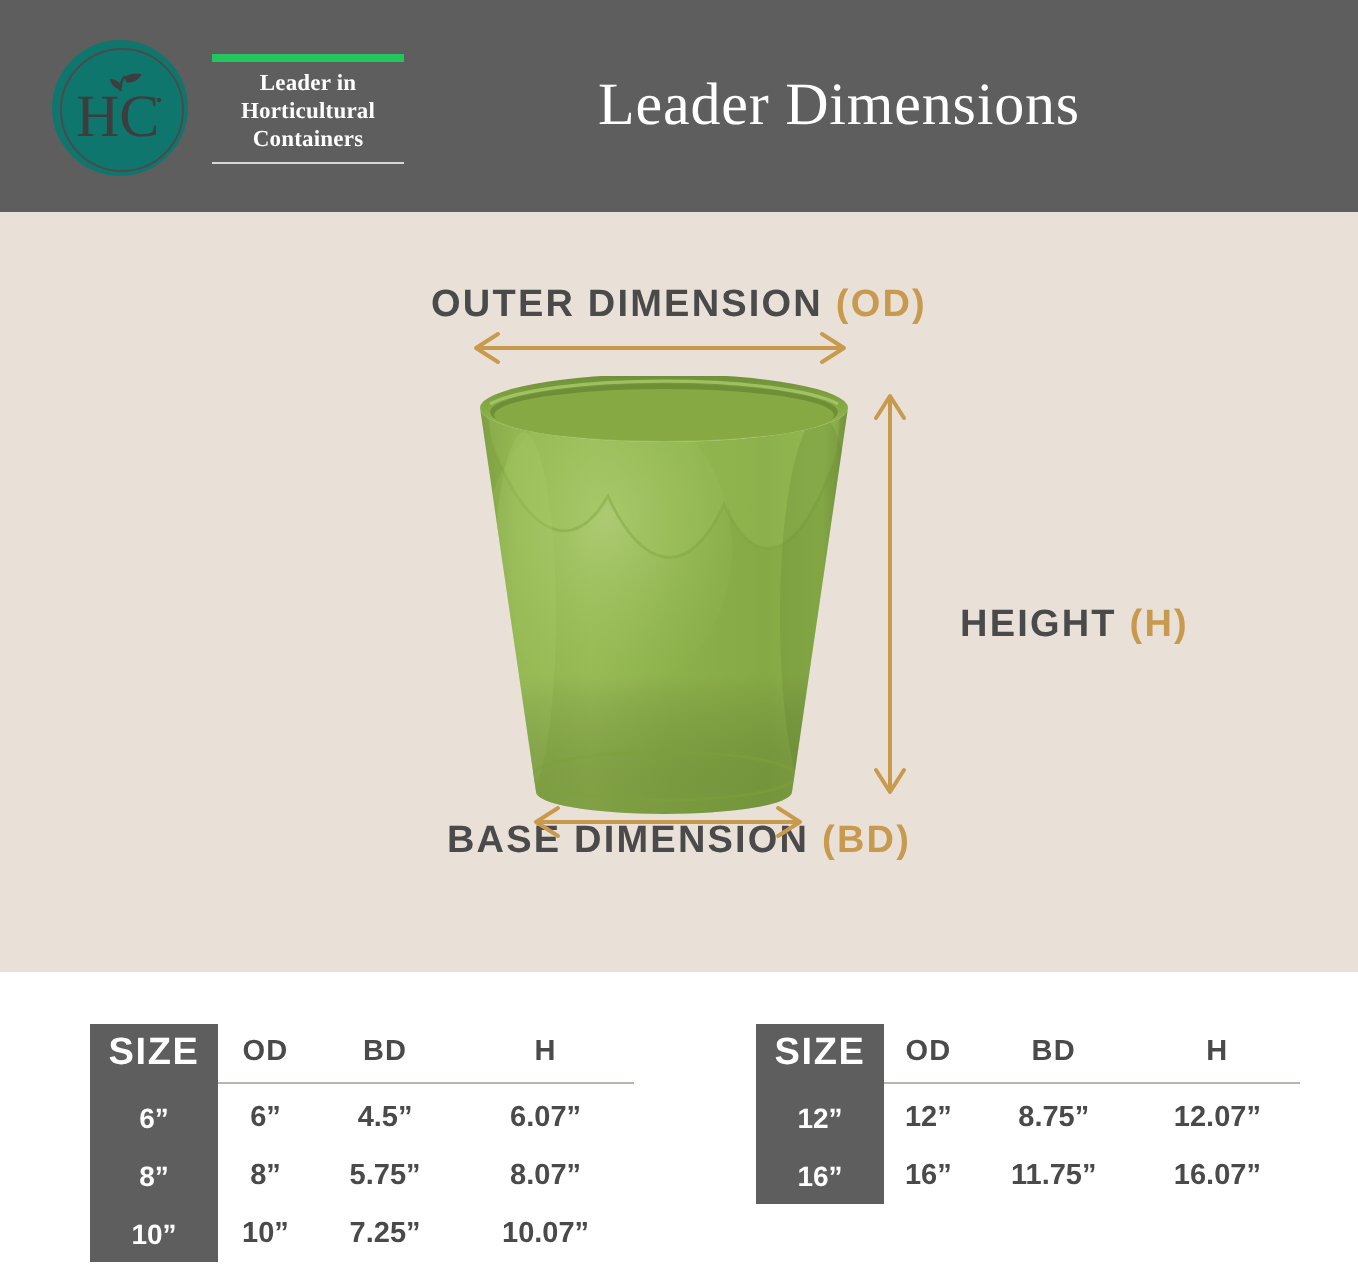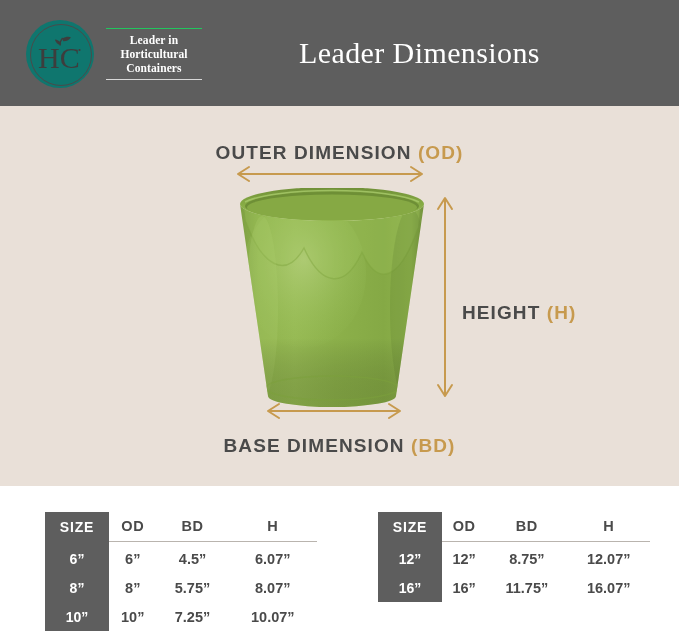--- a/index.html
+++ b/index.html
@@ -63,21 +63,21 @@
     margin-left: 12px;
     width: 96px;
     color: #ffffff;
     text-align: center;
     font-family: "Liberation Serif", serif;
     font-size: 11.5px;
     line-height: 14px;
     font-weight: 700;
     letter-spacing: 0.1px;
     padding: 4px 0;
-    border-top: 1px solid #22c55e;
+    border-top: 4px solid #22c55e;
     border-bottom: 1px solid #d8d8d8;
   }
   .logo-text span { display: block; white-space: nowrap; }
 
   .header-title {
     position: absolute;
     left: 0; top: 0;
     width: 679px; height: 106px;
     display: flex;
     align-items: center;
@@ -116,22 +116,22 @@
     font-family: "Liberation Sans", sans-serif;
     font-size: 19px;
     font-weight: 700;
     letter-spacing: 1.1px;
     color: #4a4a4a;
     white-space: nowrap;
   }
   .lbl .tag { color: #c79a4e; }
 
   .lbl-od { left: 0; top: 36px; width: 679px; text-align: center; padding-right: 0; }
-  .lbl-bd { left: 0; top: 329px; width: 679px; text-align: center; }
-  .lbl-h  { left: 462px; top: 196px; }
+  .lbl-bd { left: 0; top: 304px; width: 679px; text-align: center; }
+  .lbl-h  { left: 480px; top: 196px; }
 
   
   .pot-wrap { position: absolute; left: 232px; top: 82px; width: 200px; height: 232px; }
 
   
   .arrow-svg { position: absolute; left: 0; top: 0; overflow: visible; }
 
   
   .tables {
     position: absolute;
@@ -154,21 +154,21 @@
     height: 29px;
     vertical-align: middle;
     color: #4a4a4a;
     font-weight: 700;
   }
   .spec-table thead th { font-size: 14.5px; letter-spacing: 0.6px; }
   .spec-table thead th.size-head {
     background: #5e5e5e;
     color: #ffffff;
     width: 64px;
-    font-size: 14px;
+    font-size: 19px;
     letter-spacing: 0.8px;
   }
   .spec-table thead th.metric-head {
     border-bottom: 1px solid #b9b4ae;
     font-weight: 700;
     color: #4a4a4a;
     margin-top: 47px;
   }
   .spec-table tbody td.size-cell {
     background: #5e5e5e;

